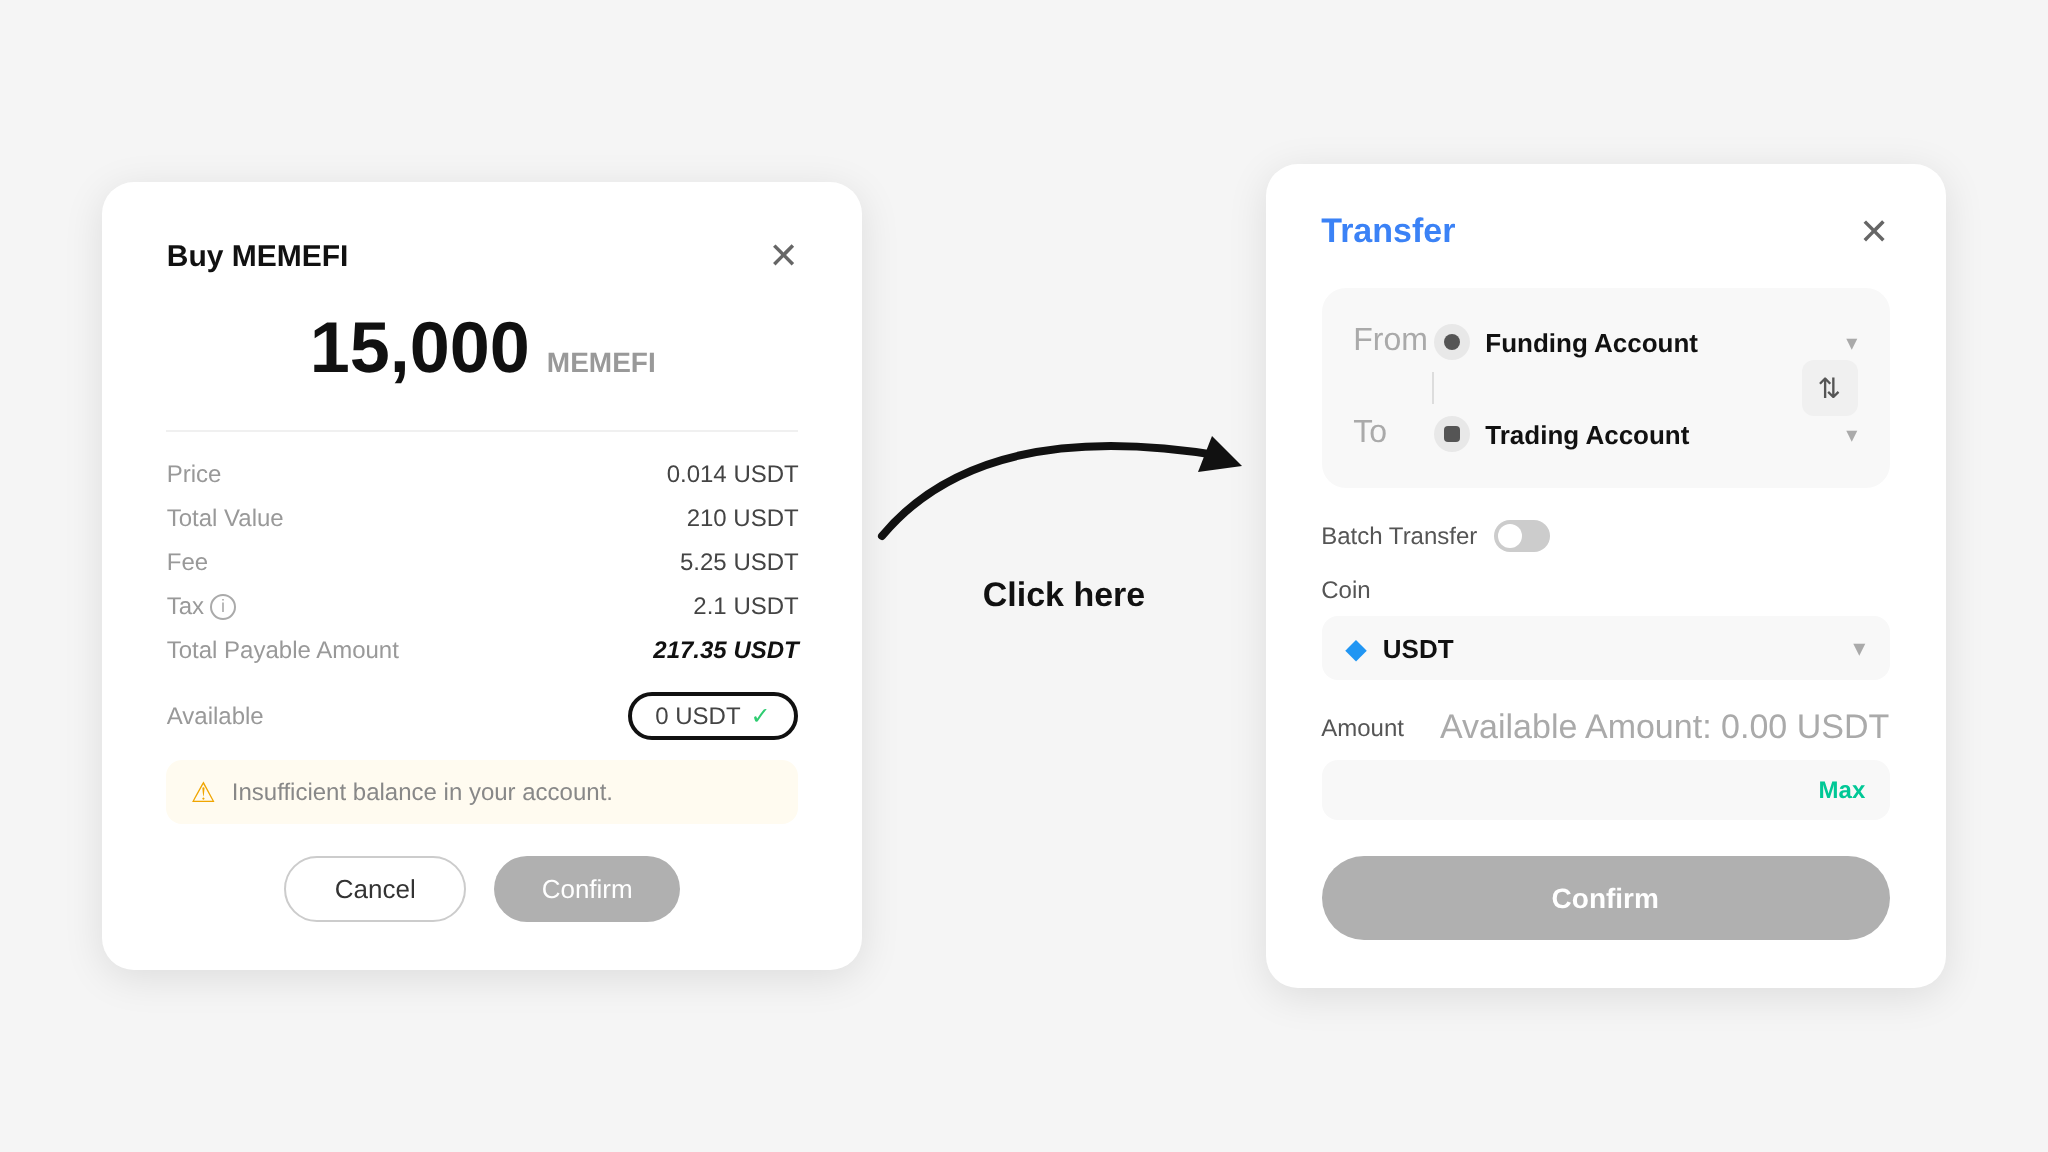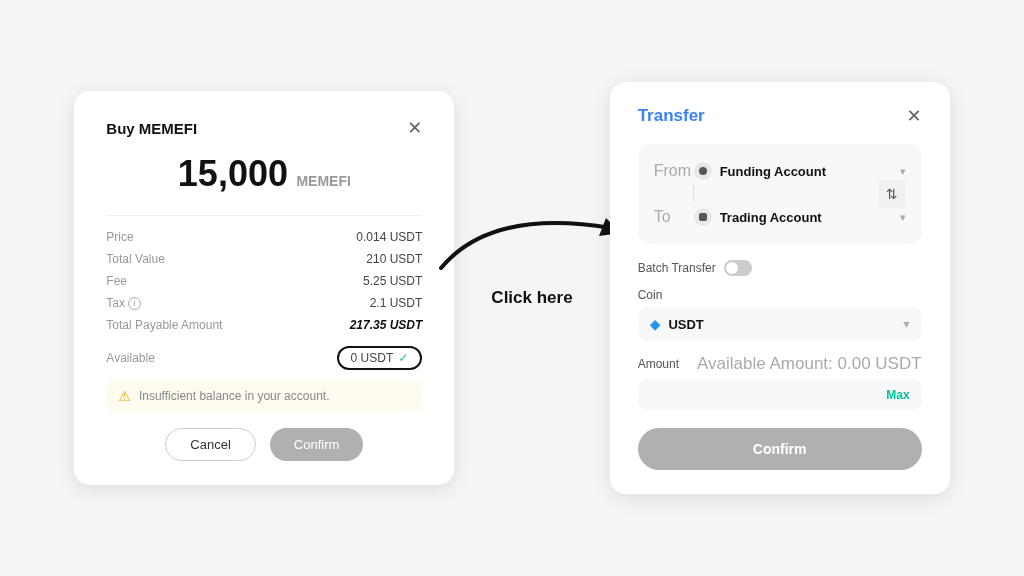--- a/index.html
+++ b/index.html
@@ -18,21 +18,21 @@
       height: 576px;
       background: #f5f5f5;
       display: flex;
       align-items: center;
       justify-content: center;
       position: relative;
     }
     .panels-container {
       display: flex;
       align-items: center;
-      gap: 37px;
+      gap: 60px;
       position: relative;
     }
 
     
     .buy-panel {
       background: #fff;
       border-radius: 16px;
       padding: 28px 32px 24px;
       width: 380px;
       box-shadow: 0 4px 20px rgba(0,0,0,0.1);

